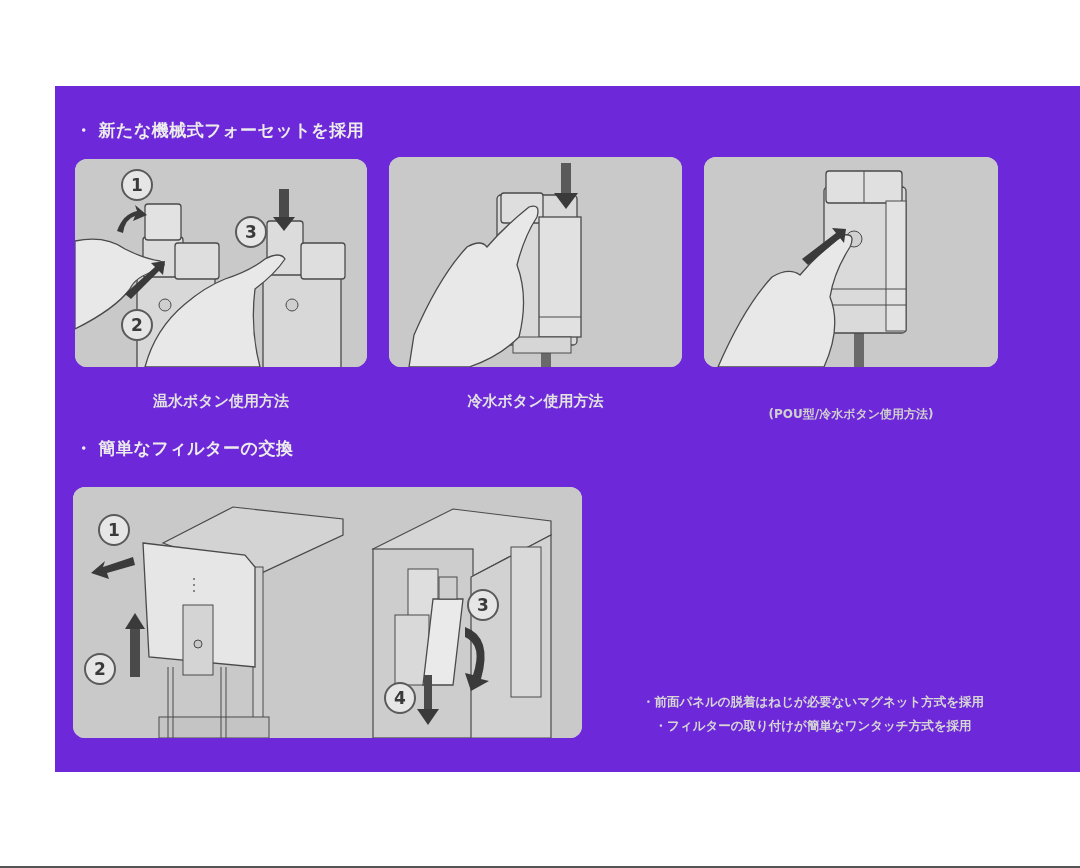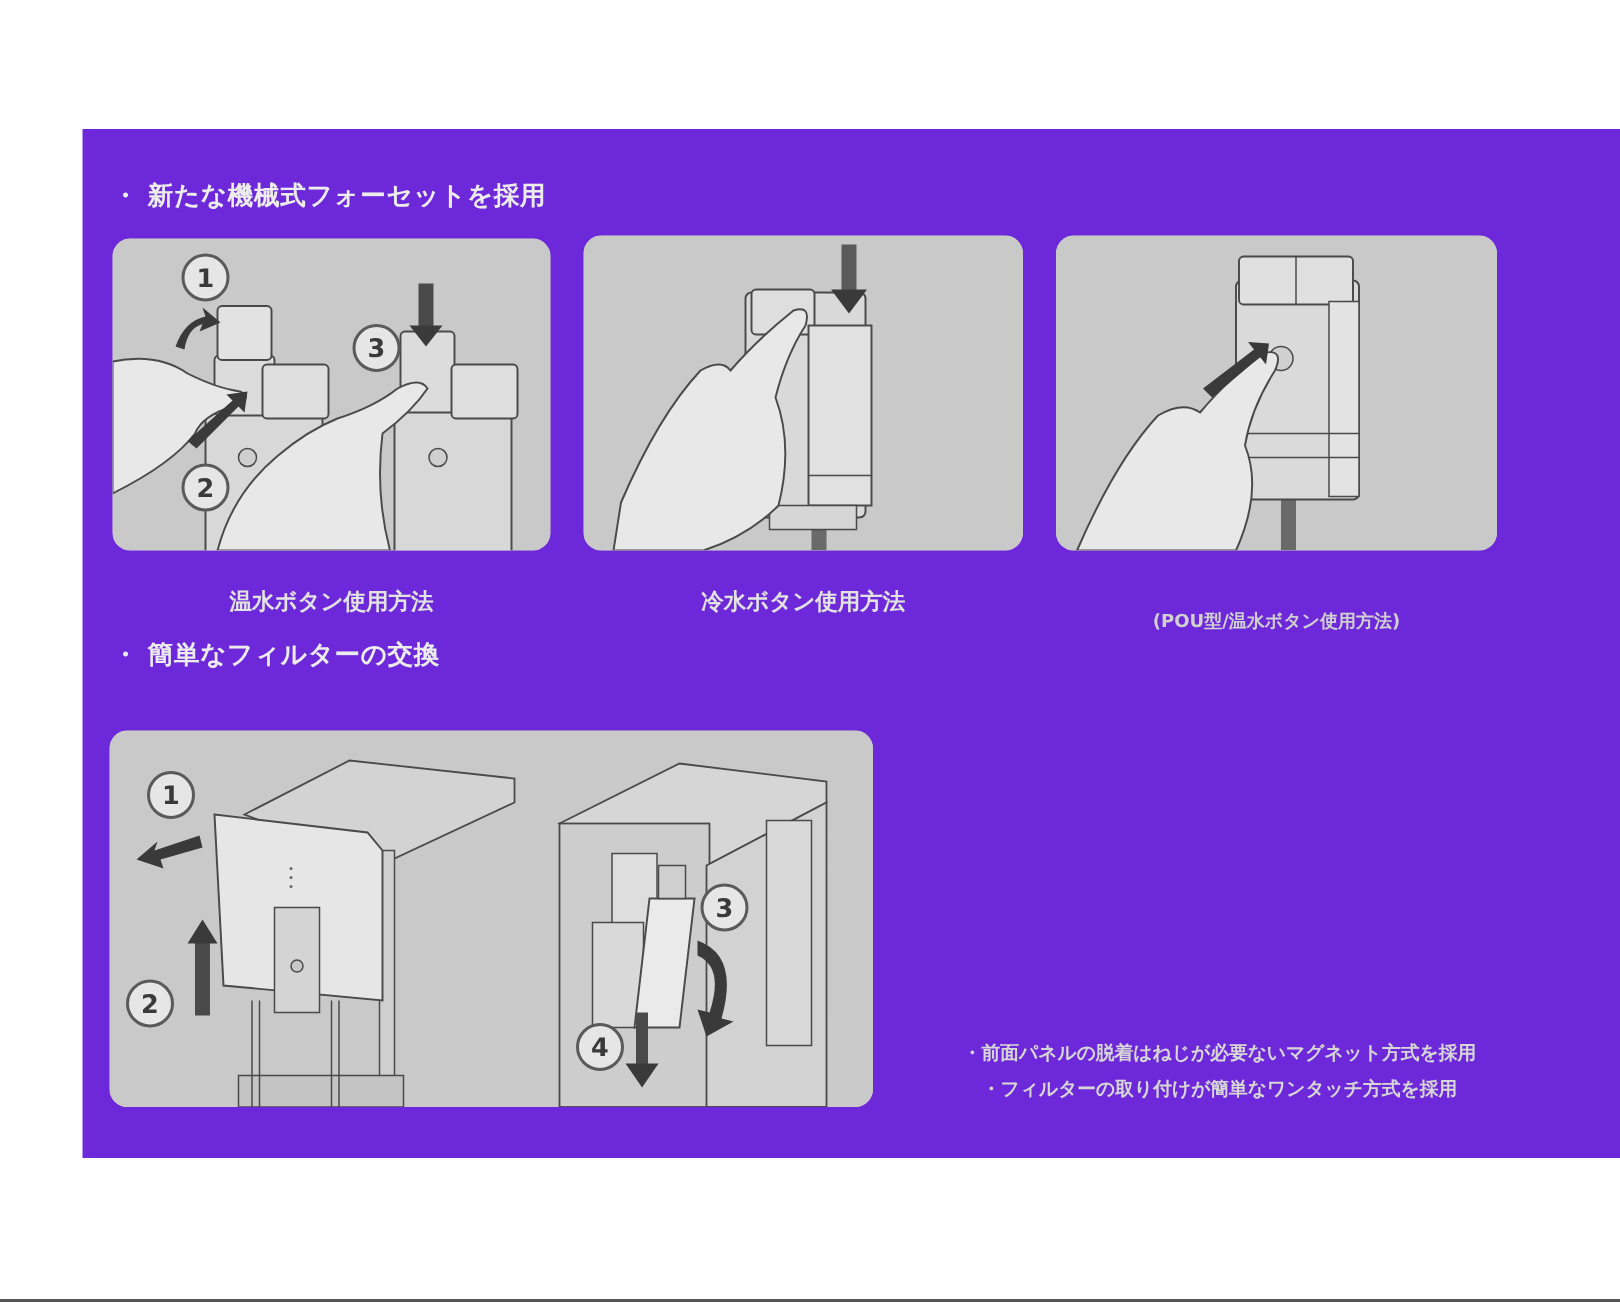--- a/index.html
+++ b/index.html
@@ -103,23 +103,23 @@
       <rect x="122" y="14" width="76" height="32" rx="3" fill="#e0e0e0" stroke="#4a4a4a" stroke-width="1.3"></rect>
       <line x1="160" y1="14" x2="160" y2="46" stroke="#4a4a4a"></line>
       <rect x="182" y="44" width="20" height="130" fill="#e3e3e3" stroke="#4a4a4a"></rect>
       <line x1="120" y1="132" x2="202" y2="132" stroke="#4a4a4a"></line>
       <line x1="120" y1="148" x2="202" y2="148" stroke="#4a4a4a"></line>
       <circle cx="150" cy="82" r="8" fill="#d0d0d0" stroke="#4a4a4a"></circle>
       <path d="M14 210 Q40 150 68 120 Q85 110 96 118 Q118 92 140 78 Q152 76 146 90 Q130 115 126 140 Q138 170 120 210 Z" fill="#e8e8e8" stroke="#4a4a4a" stroke-width="1.3"></path>
       <path d="M98 102 L132 76 L128 71 L142 72 L140 86 L136 81 L104 108 Z" fill="#3a3a3a"></path>
     </svg>
   </div>
-  <div class="subcaption" style="left:649px; top:320px; width:294px;">(POU型/温水ボタン使用方法)</div>
+  <div class="subcaption" style="left:649px; top:320px; width:294px;">(POU型/冷水ボタン使用方法)</div>
 
-  <div class="heading" style="left:20px; top:339px;">
+  <div class="heading" style="left:20px; top:351px;">
     <span class="dot">・</span><span>簡単なフィルターの交換</span>
   </div>
 
   <div class="panel" style="left:18px; top:401px; width:509px; height:251px;">
     <svg viewBox="0 0 509 251">
       <rect x="0" y="0" width="509" height="251" fill="#c9c9c9"></rect>
 
       <path d="M90 56 L160 20 L270 32 L270 48 L180 90 Z" fill="#d3d3d3" stroke="#4a4a4a" stroke-width="1.2"></path>
       <rect x="180" y="80" width="10" height="171" fill="#cfcfcf" stroke="#4a4a4a"></rect>
       <rect x="86" y="230" width="110" height="21" fill="#c4c4c4" stroke="#4a4a4a"></rect>

